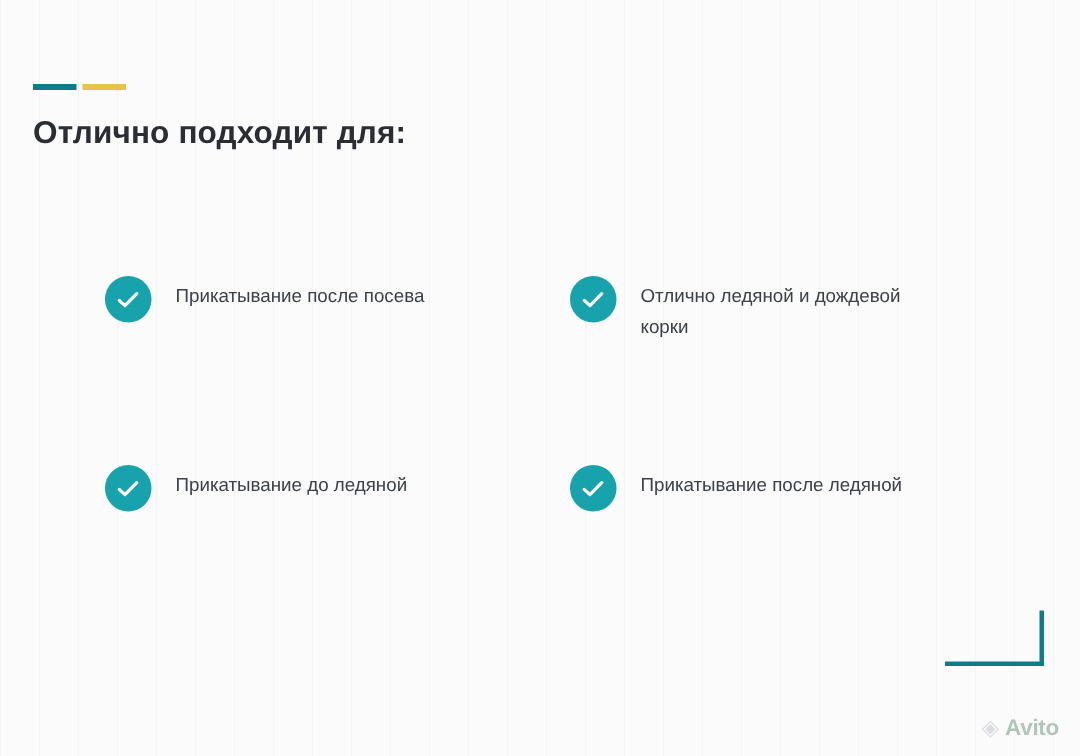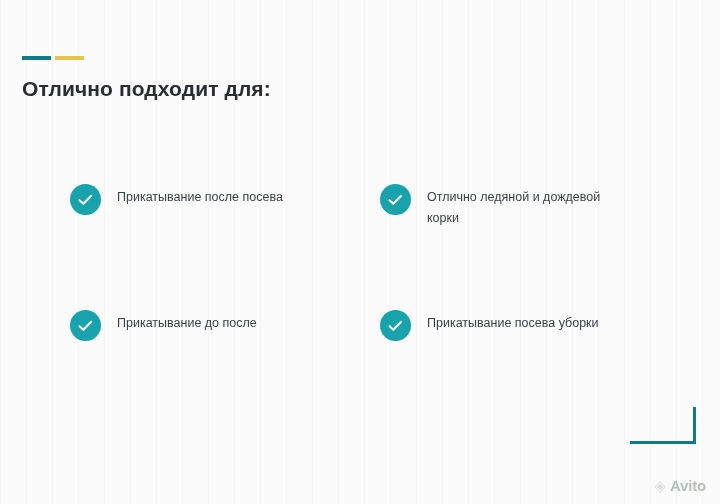--- a/index.html
+++ b/index.html
@@ -147,30 +147,30 @@
       </span>
       <span class="item-label">Отлично ледяной и дождевой корки</span>
     </div>
 
     <div class="item">
       <span class="check">
         <svg width="15" height="12" viewBox="0 0 15 12" aria-hidden="true">
           <path d="M1.5 6.2 L5.3 9.8 L13.2 1.8" fill="none" stroke="#ffffff" stroke-width="2.1" stroke-linecap="round" stroke-linejoin="round"></path>
         </svg>
       </span>
-      <span class="item-label">Прикатывание до после</span>
+      <span class="item-label">Прикатывание до ледяной</span>
     </div>
 
     <div class="item narrow">
       <span class="check">
         <svg width="15" height="12" viewBox="0 0 15 12" aria-hidden="true">
           <path d="M1.5 6.2 L5.3 9.8 L13.2 1.8" fill="none" stroke="#ffffff" stroke-width="2.1" stroke-linecap="round" stroke-linejoin="round"></path>
         </svg>
       </span>
-      <span class="item-label">Прикатывание посева уборки</span>
+      <span class="item-label">Прикатывание после ледяной</span>
     </div>
 
   </div>
 
   <div class="corner"></div>
 
   <div class="watermark">
     <span class="mark">◈</span>
     <span class="wm-text">Avito</span>
   </div>

